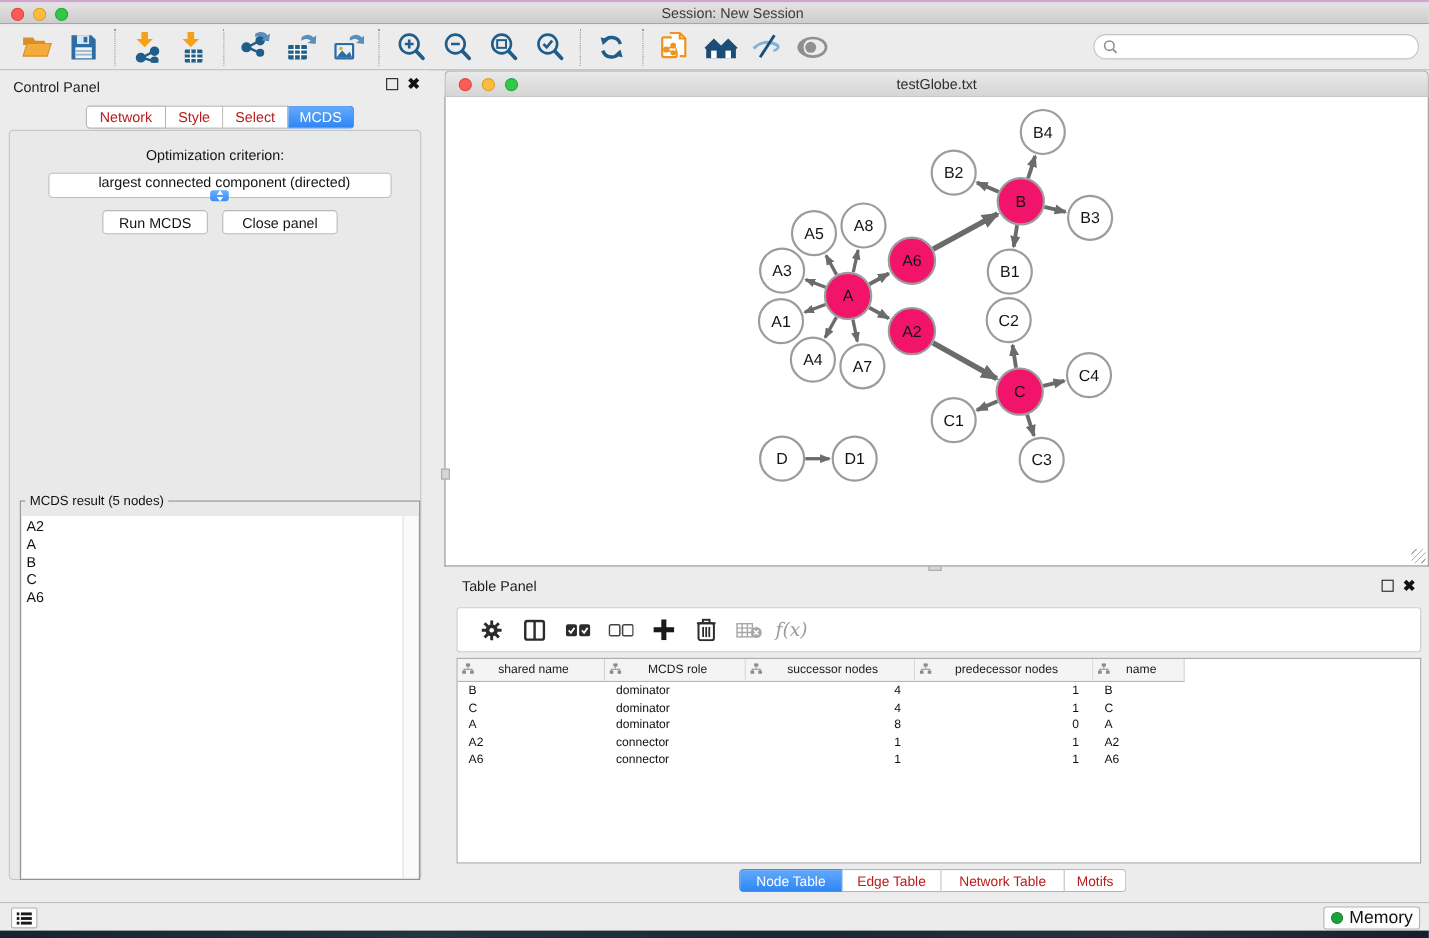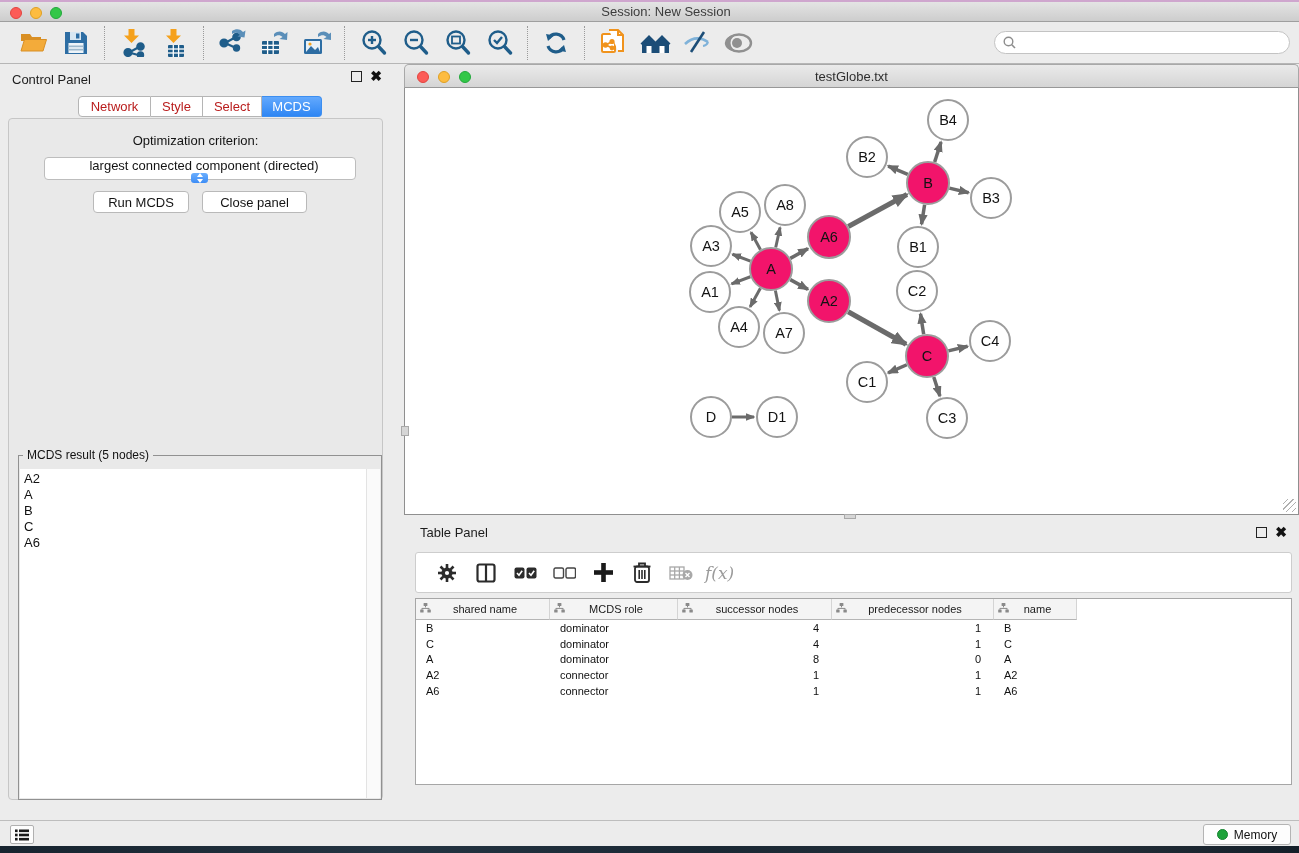--- a/index.html
+++ b/index.html
@@ -97,21 +97,21 @@
   .td { font-size:11px; color:#101010; white-space:nowrap; overflow:hidden; }
   .tp-tabs { position:absolute; left:268px; top:270px; display:flex; }
   .tp-tabs .tabbtn { font-size:12.5px; }
   
   .statusbar { position:absolute; left:0; top:820px; width:1299px; height:26px; background:#ececec; border-top:1px solid #bdbdbd; }
   .list-btn { position:absolute; left:10px; top:4px; width:24px; height:19px; background:#fdfdfd;
     border:1px solid #b0b0b0; border-radius:2px; display:flex; align-items:center; justify-content:center; }
   .mem-btn { position:absolute; right:8px; top:3px; width:88px; height:21px; background:#fdfdfd;
     border:1px solid #b4b4b4; border-radius:3px; display:flex; align-items:center; justify-content:center; gap:6px; }
   .mem-dot { width:11px; height:11px; border-radius:50%; background:#1da23a; border:1px solid #168330; }
-  .mem-btn span { font-size:12px; color:#111; }
+  .mem-btn span { font-size:16px; color:#111; }
   .desktop { position:absolute; left:0; top:846px; width:1299px; height:7px;
     background:linear-gradient(90deg,#17242f,#243442 30%,#1a2834 55%,#27323c 80%,#141f29); }
 </style>
 </head>
 <body>
 
 <div class="titlebar">
   <div class="traffic">
     <span class="tl red"></span>
     <span class="tl yellow"></span>
@@ -579,20 +579,26 @@
         </div>
         <div class="tr">
           <div class="td" style="width: 134px; text-align: left; padding: 0px 0px 0px 10px;">A6</div>
           <div class="td" style="width: 128px; text-align: left; padding: 0px 0px 0px 10px;">connector</div>
           <div class="td" style="width: 154px; text-align: right; padding: 0px 13px 0px 0px;">1</div>
           <div class="td" style="width: 162px; text-align: right; padding: 0px 13px 0px 0px;">1</div>
           <div class="td" style="width: 83px; text-align: left; padding: 0px 0px 0px 10px;">A6</div>
         </div>
       </div>
   </div>
+  <div class="tp-tabs" id="tp-tabs">
+      <div class="tabbtn active" style="width: 94px;">Node Table</div>
+      <div class="tabbtn" style="width: 90px;">Edge Table</div>
+      <div class="tabbtn" style="width: 112px;">Network Table</div>
+      <div class="tabbtn" style="width: 56px;">Motifs</div>
+    </div>
 </div>
 
 <div class="statusbar">
   <button class="list-btn">
     <svg width="14" height="12" viewBox="0 0 14 12">
         <g fill="#1a1a1a">
           <rect x="0" y="0.5" width="2.6" height="2.6"></rect>
           <rect x="4" y="0.5" width="10" height="2.6"></rect>
           <rect x="0" y="4.7" width="2.6" height="2.6"></rect>
           <rect x="4" y="4.7" width="10" height="2.6"></rect>

